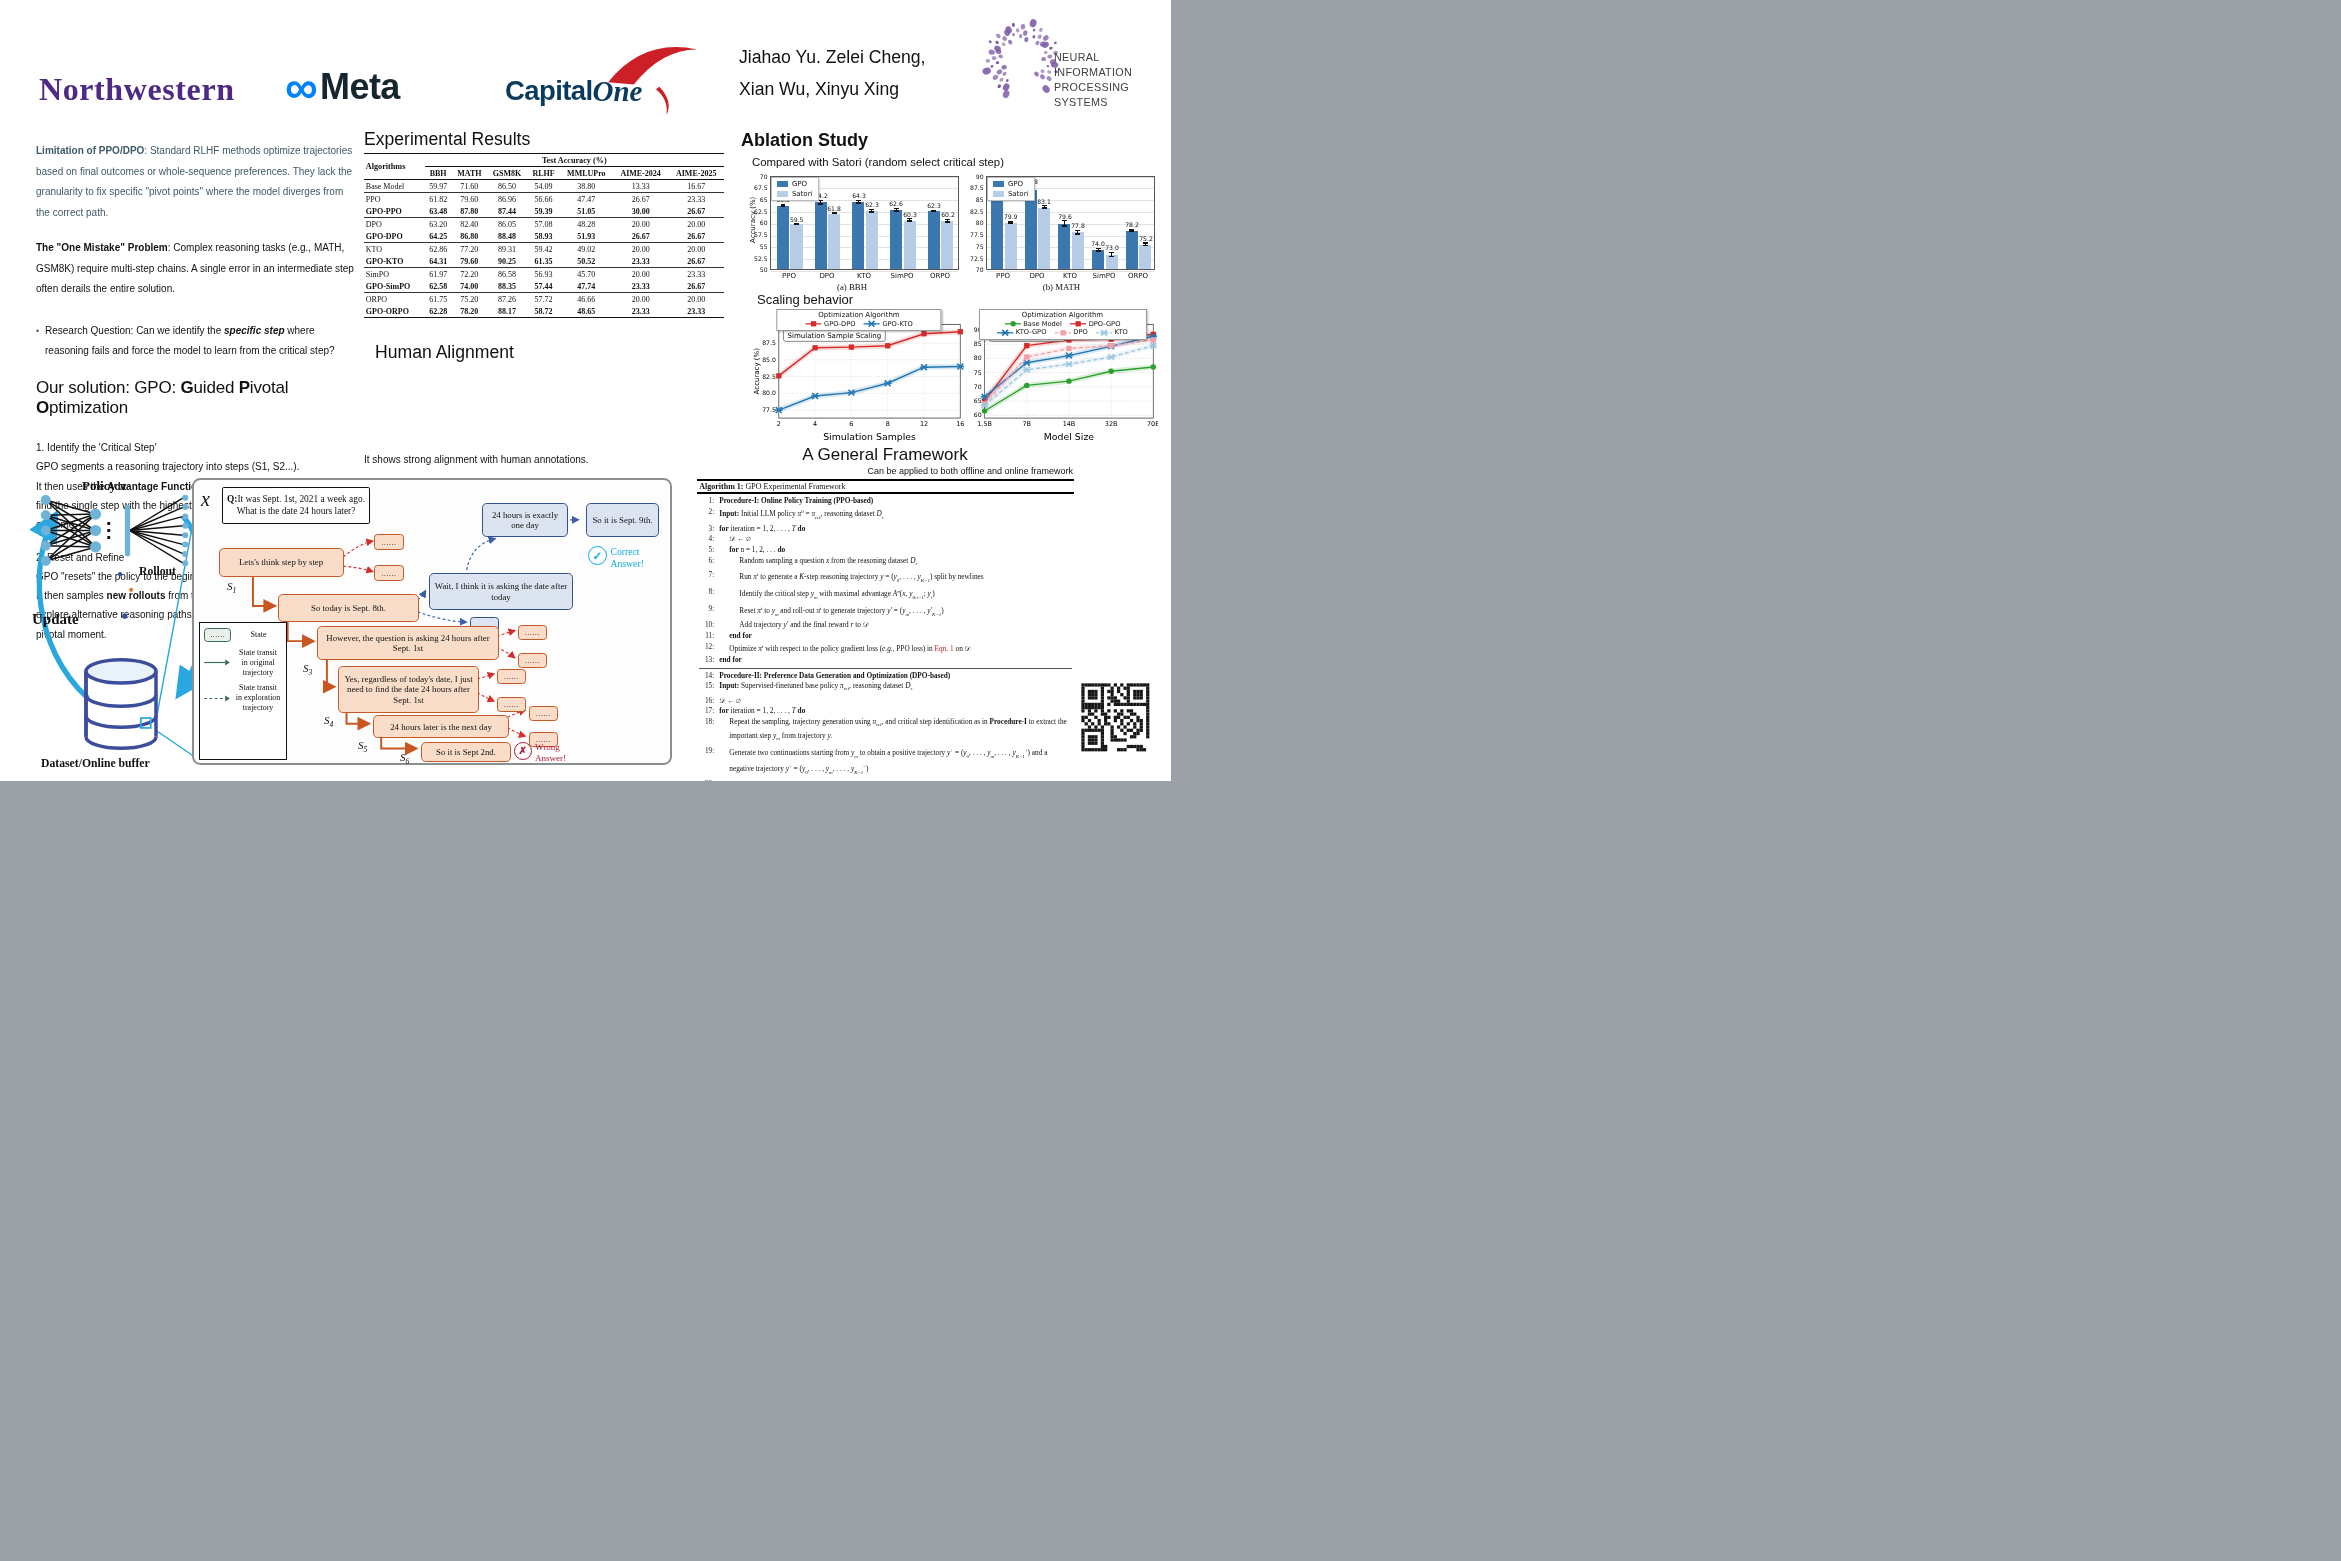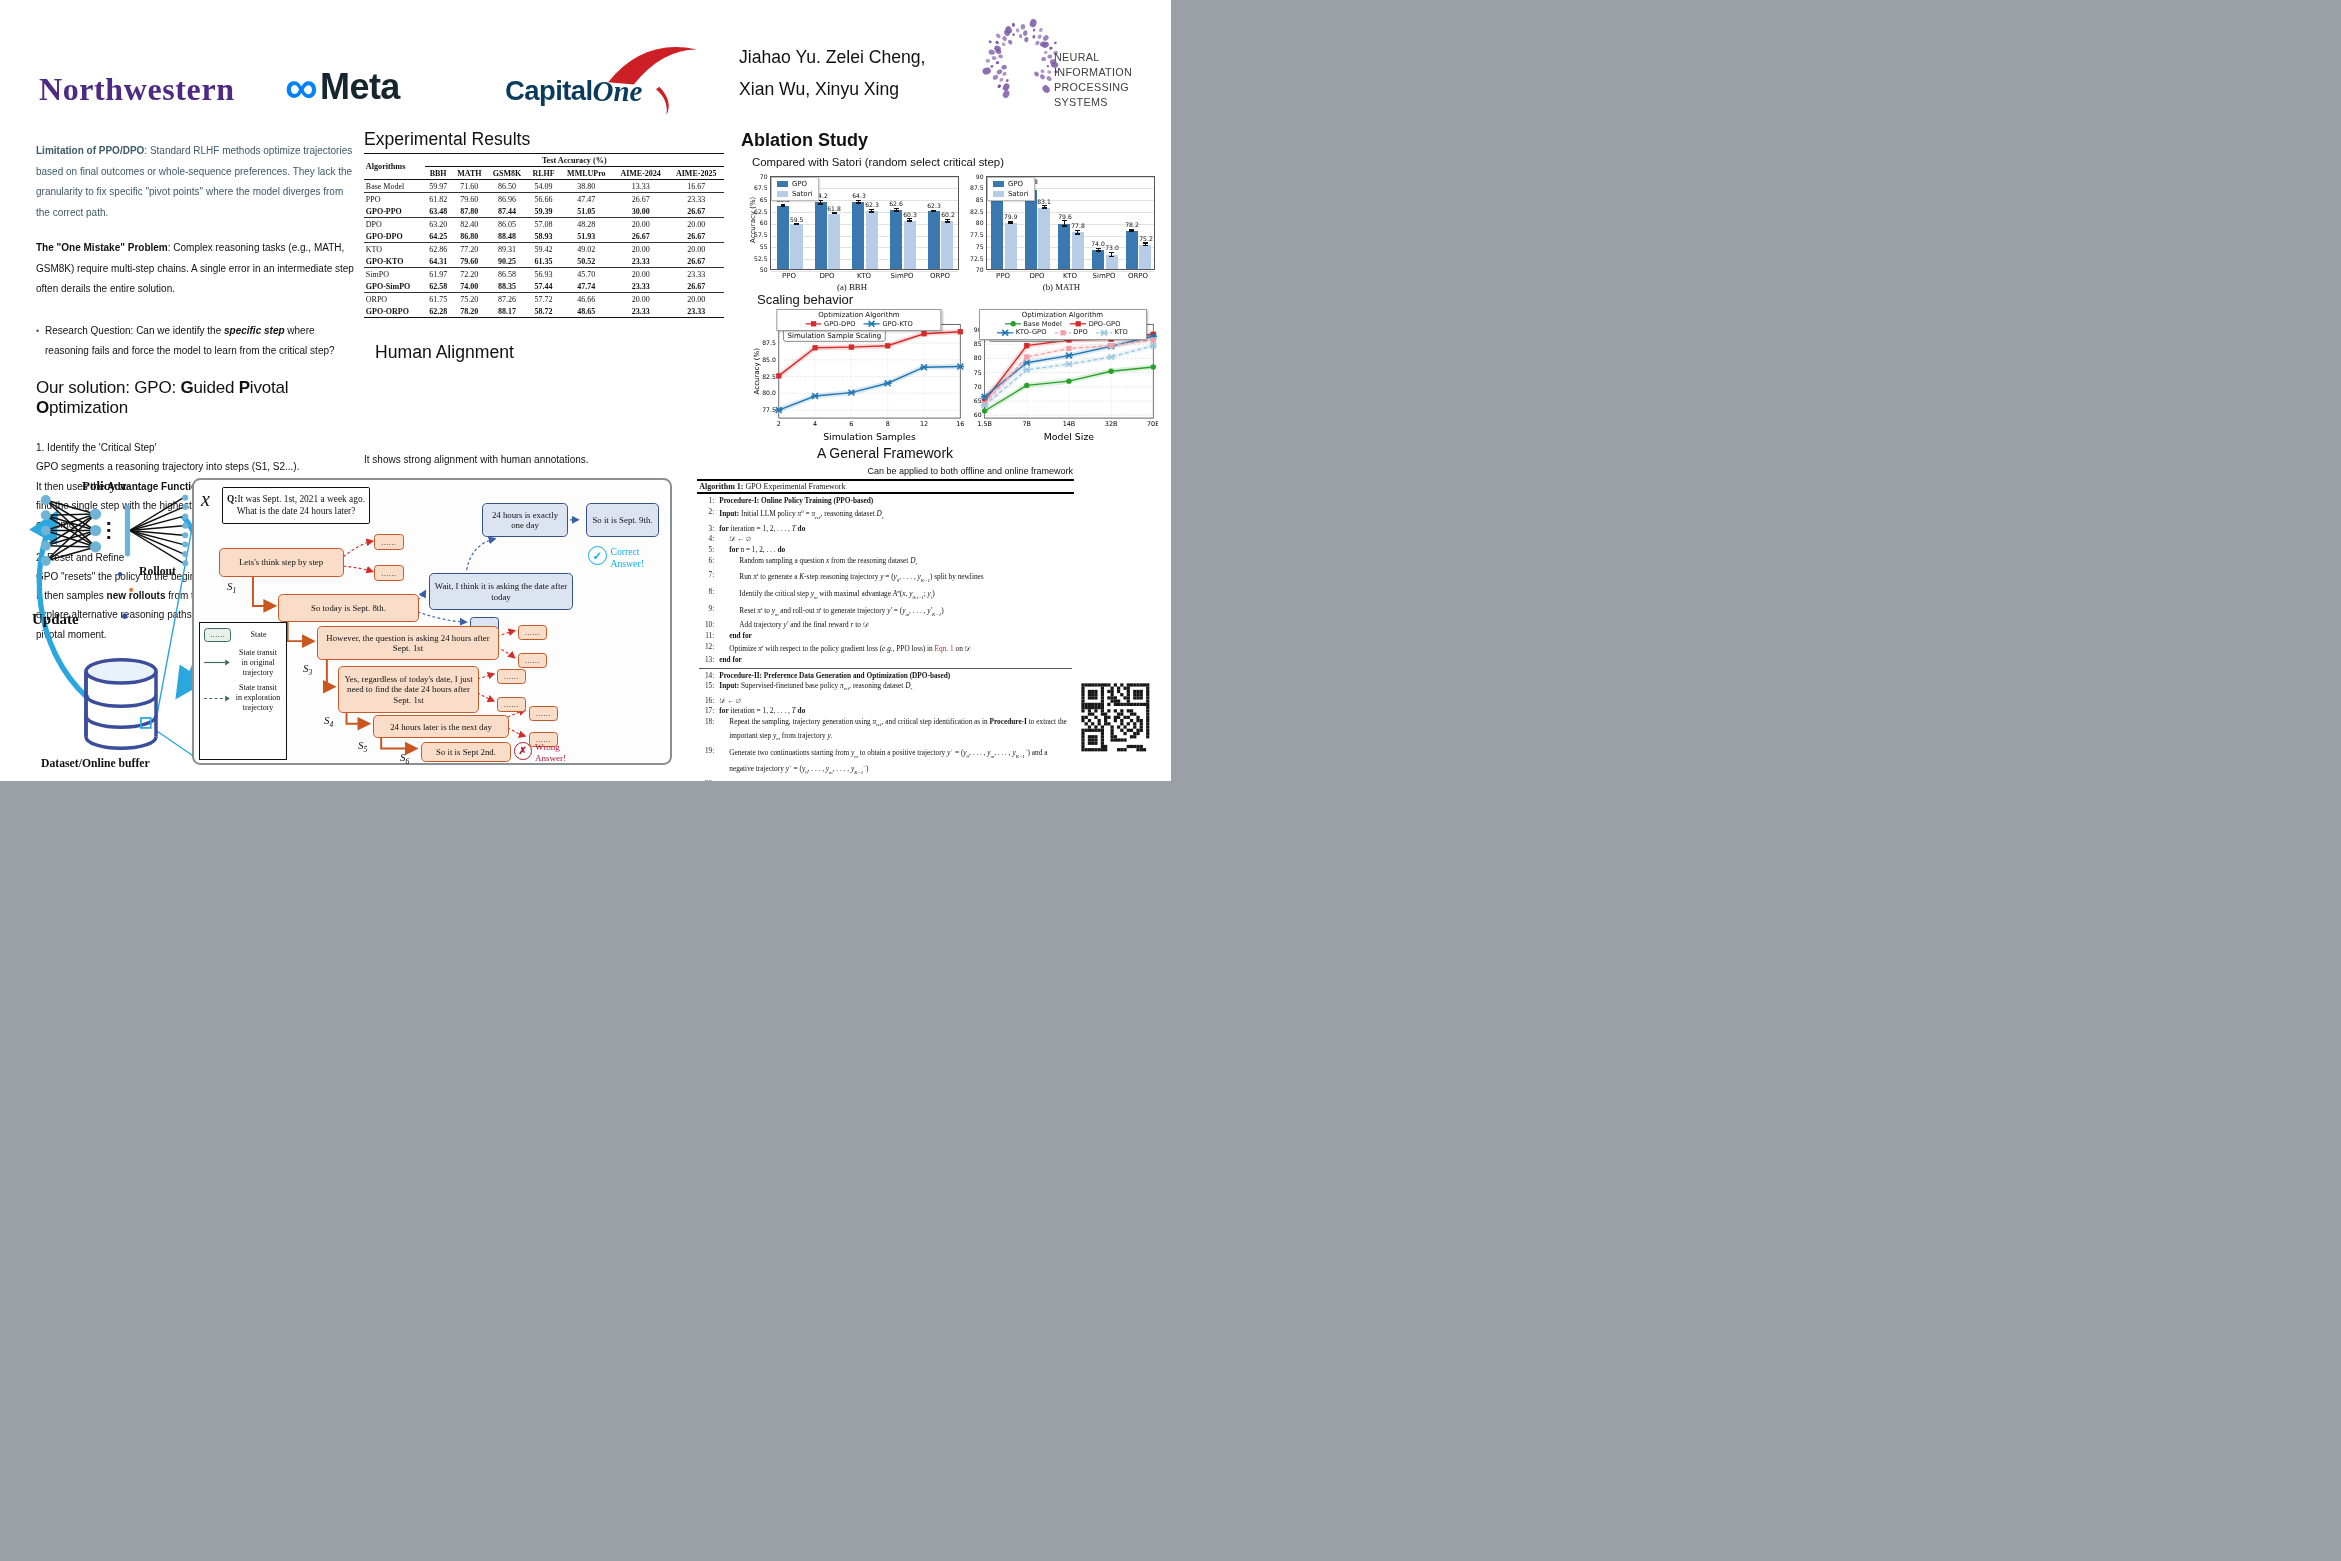--- a/index.html
+++ b/index.html
@@ -62,21 +62,21 @@
   .bc-leg .sw{width:10.5px;height:6.4px;display:inline-block}
   .bc-cap{position:absolute;left:0;right:0;text-align:center;font:8.8px "Liberation Serif",serif}
   .ylab{position:absolute;font:7px "DejaVu Sans",sans-serif;transform:rotate(-90deg);transform-origin:left top;white-space:nowrap}
   .scal-head{font-size:13px}
   .lc-legend{position:absolute;background:#fff;border:0.6px solid #999;box-shadow:1.2px 1.2px 1.8px rgba(0,0,0,.25);
      padding:1.2px 4.7px 2.3px;font:6.7px "DejaVu Sans",sans-serif;z-index:5}
   .lc-legend .lt{text-align:center;font-size:7px;margin-bottom:0.6px}
   .lc-rows{display:flex;flex-wrap:wrap;column-gap:8.2px;row-gap:0.6px;justify-content:center}
   .lc-e{display:flex;align-items:center;gap:2.3px;white-space:nowrap}
 
-  .fw-head{font-size:14px;font-weight:500;text-align:center}
+  .fw-head{font-size:17px;font-weight:500;text-align:center}
   .fw-sub{font-size:9px;text-align:right}
   .algo{font-family:"Liberation Serif",serif;font-size:7.3px;background:#fff}
   .algo .cap{border-top:2.9px double #000;border-bottom:2.9px double #000;padding:1.2px 2.3px;font-size:8px}
   .algo .lines{padding:1.8px 2.3px 2.3px;border-bottom:1.4px solid #000}
   .algo-line{position:relative;line-height:10.8px}
   .algo-line .num{position:absolute;left:0;width:15px;text-align:right;color:#222}
   .algo-line.sep{border-top:0.7px solid #555;margin-top:1.8px;padding-top:1.8px}
   .algo .red{color:var(--eqnred)}
   .b{font-weight:700}.i{font-style:italic}
 

